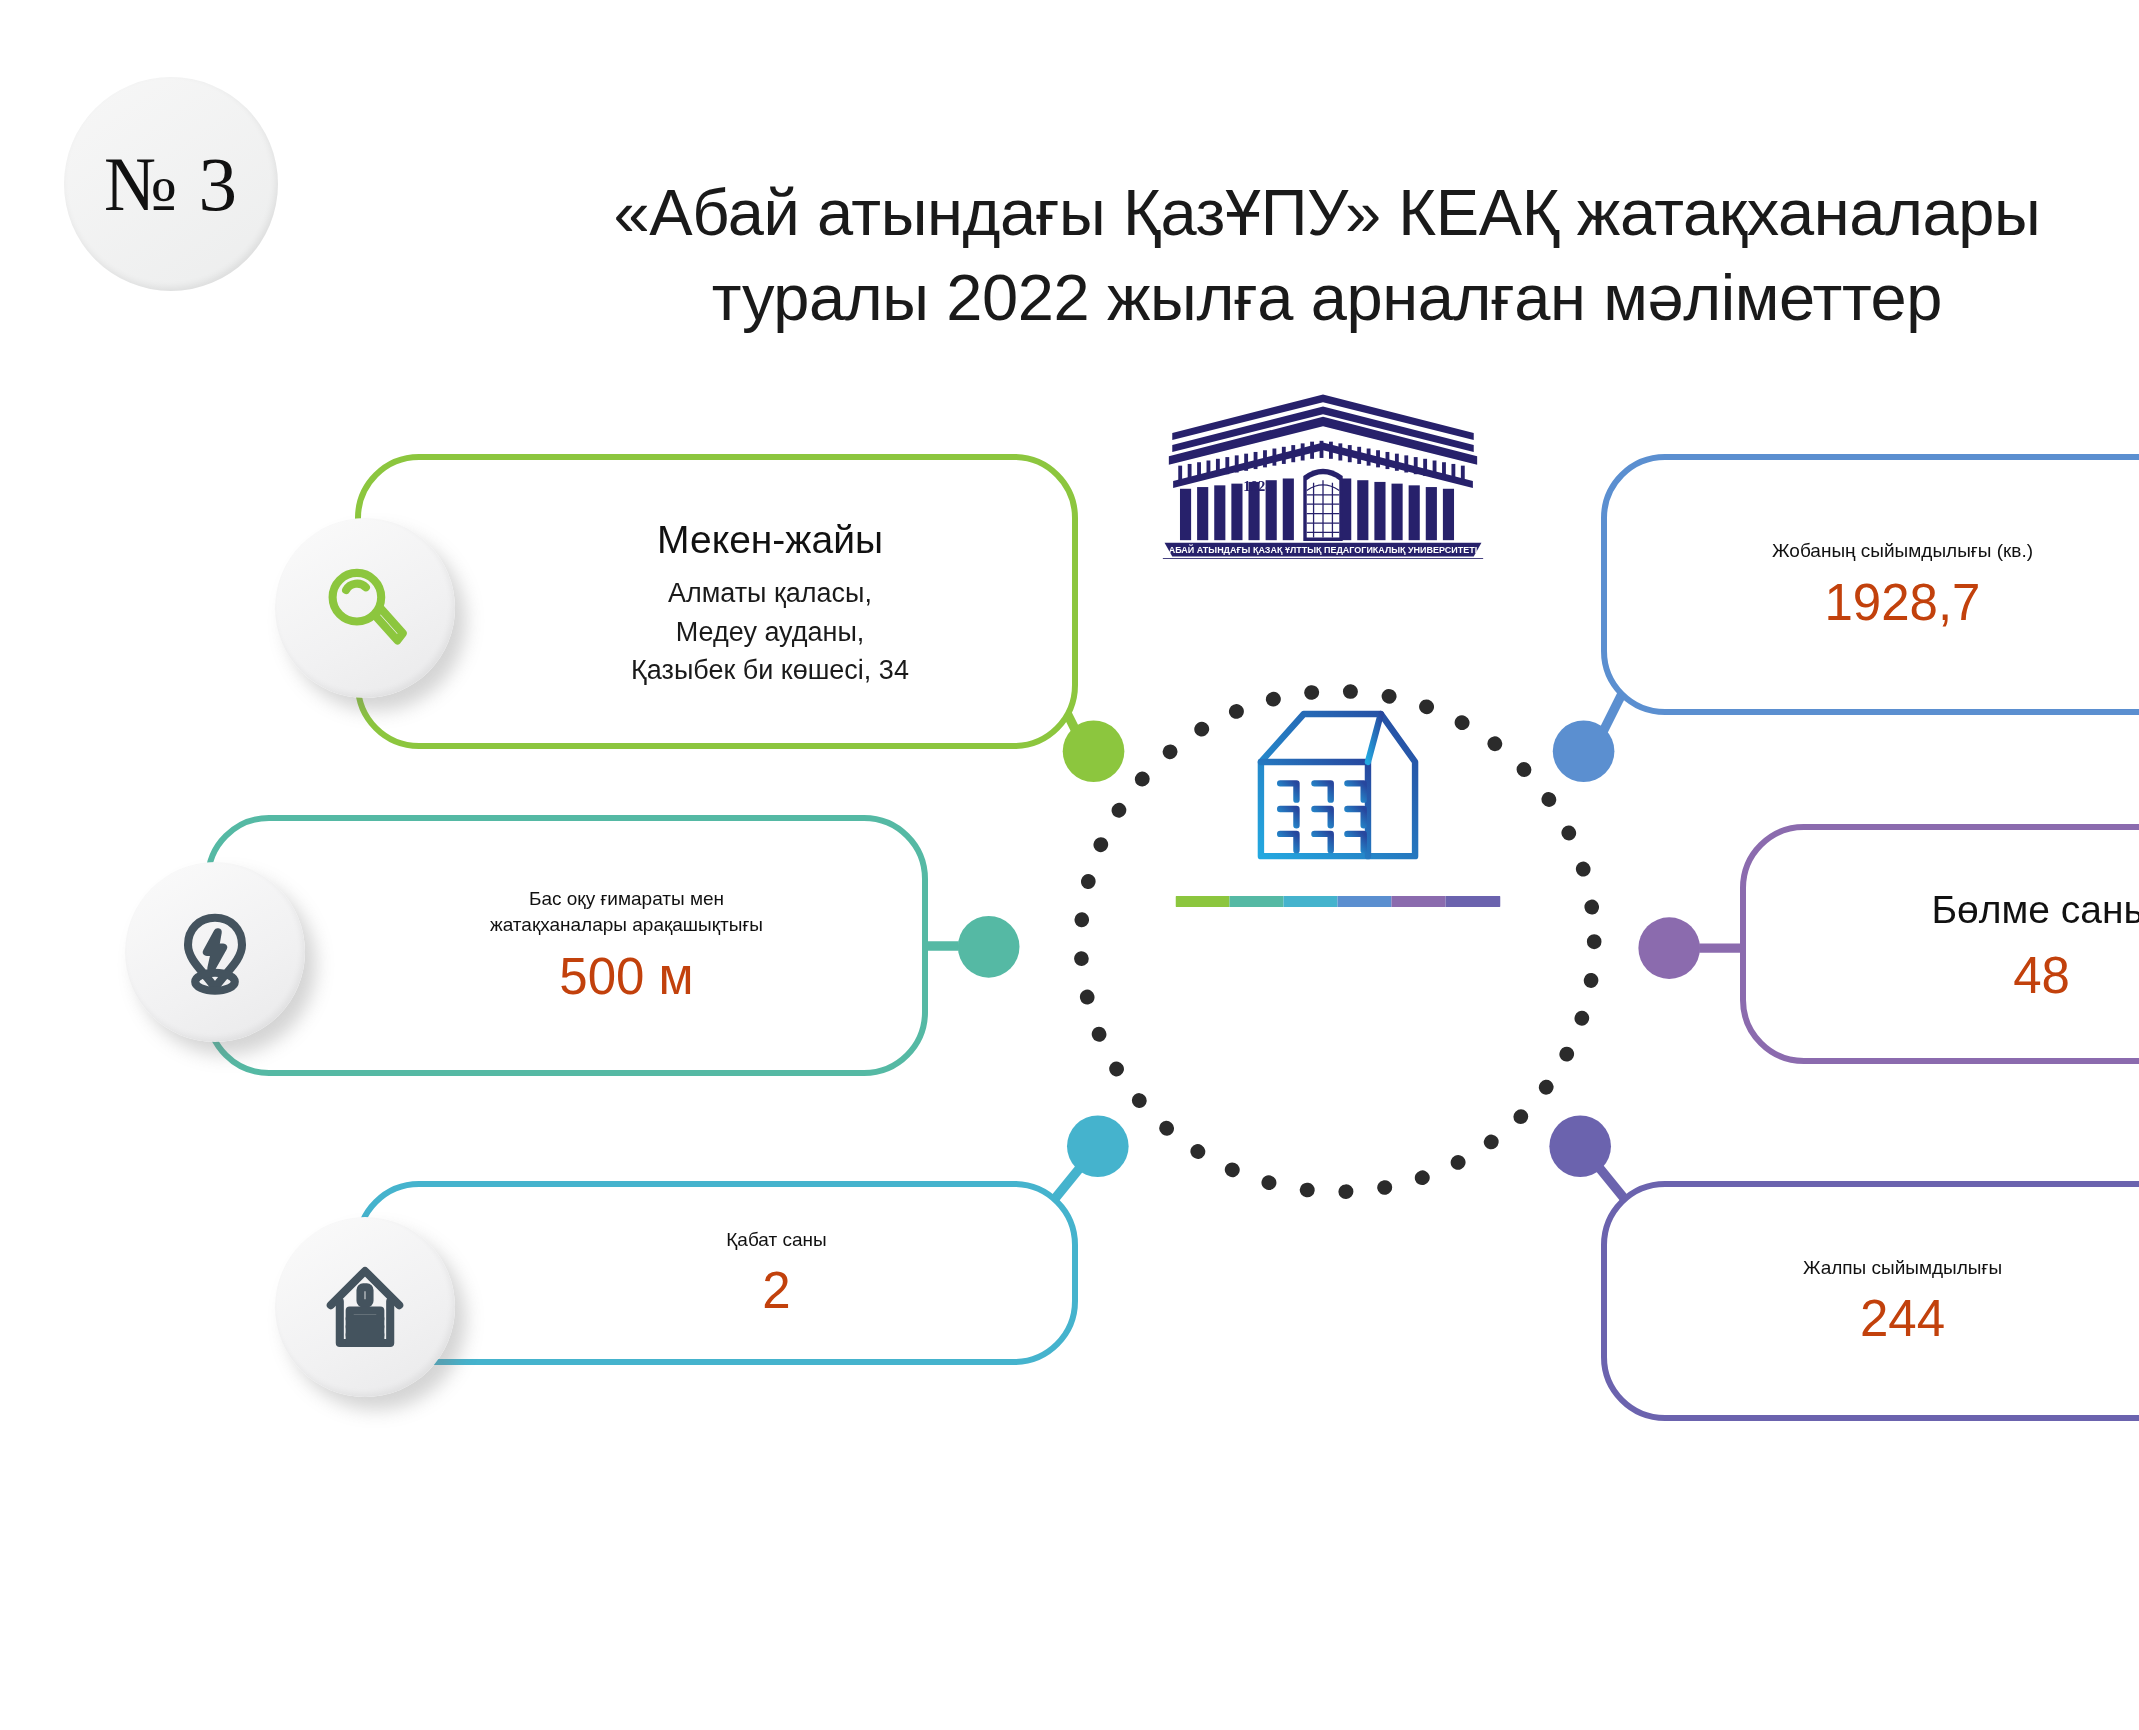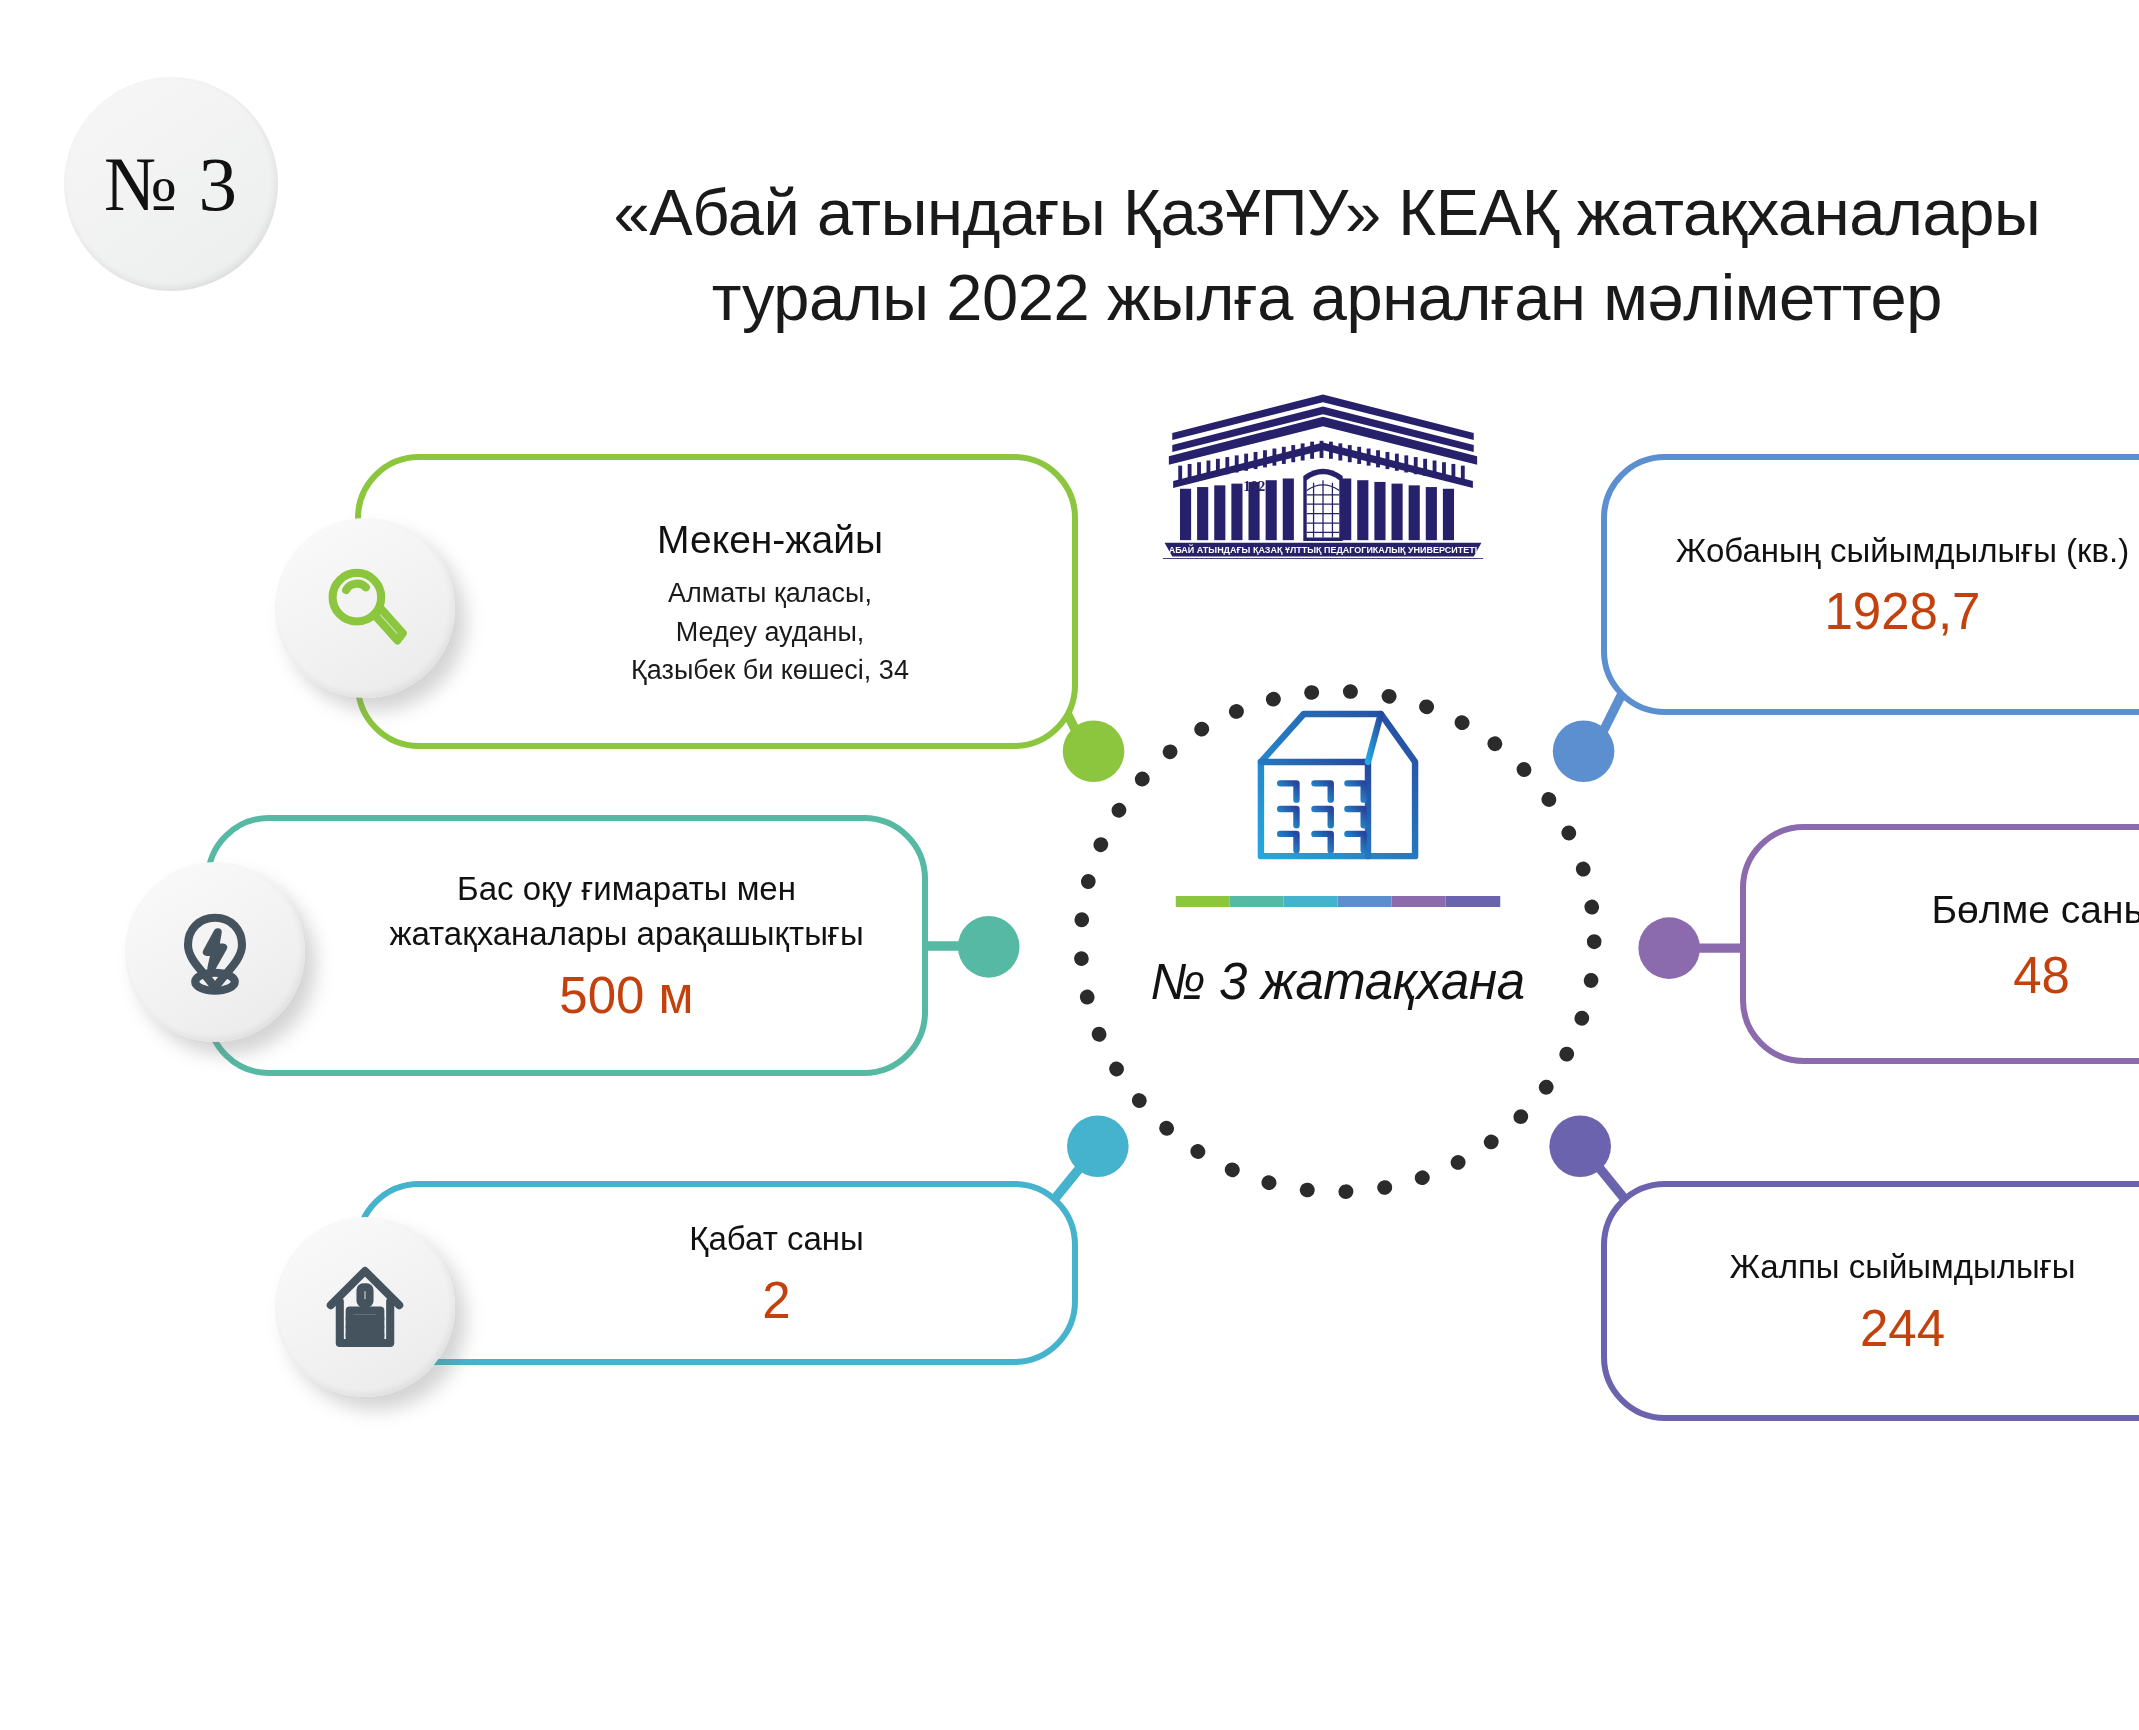--- a/index.html
+++ b/index.html
@@ -36,21 +36,21 @@
 
   
   #wires{ position:absolute; left:0; top:0; width:2675px; height:1731px; pointer-events:none; }
 
   
   .card { position:absolute; background:#ffffff; border-radius:64px; border:6px solid #999; }
   .card .cardshadow{ position:absolute; left:14.6px; top:17px; right:-14.6px; bottom:-14.6px;
     border-radius:64px; background:rgba(130,130,130,.22); filter:blur(11px); z-index:-1; }
   .card .body{ position:absolute; inset:0; display:flex; flex-direction:column;
     align-items:center; justify-content:center; }
-  .caption{ font-size:33px; color:#111; line-height:1.35; text-align:center; }
+  .caption{ font-size:19px; color:#111; line-height:1.35; text-align:center; }
   .caption.big{ font-size:39px; }
   .value{ font-size:51px; color:#c2410c; line-height:1.1; margin-top:11px; }
   .addr{ font-size:27px; color:#1a1a1a; line-height:1.42; text-align:center; }
 
   
   .bubble{ position:absolute; width:180px; height:180px; border-radius:50%;
     background:linear-gradient(150deg,#fbfbfb 0%,#f1f1f2 60%,#e9e9ea 100%);
     box-shadow: 11px 13px 18px rgba(120,120,120,.32), inset -2.6px -3.4px 6.8px rgba(0,0,0,.05);
     display:flex; align-items:center; justify-content:center; }
   .bubble svg{ width:90px; height:90px; display:block; }
@@ -224,21 +224,20 @@
 
   <div id="gradbar">
     <i style="background:#8CC63E"></i>
     <i style="background:#55B9A4"></i>
     <i style="background:#45B3CD"></i>
     <i style="background:#5B8FD0"></i>
     <i style="background:#8B6BAE"></i>
     <i style="background:#6B63AE"></i>
   </div>
 
-  <div id="center-label">№ 3 жатақхана</div>
 </div>
 
 <div class="card" id="card-address">
   <div class="cardshadow"></div>
   <div class="bubble">
     <svg class="line ico-green" viewBox="0 0 100 100">
       <circle cx="41" cy="38" r="27"></circle>
       <path d="M29 30 a14 14 0 0 1 22 -3"></path>
       <path d="M61 58 L86 86 L92 78 L67 50 Z"></path>
     </svg>

